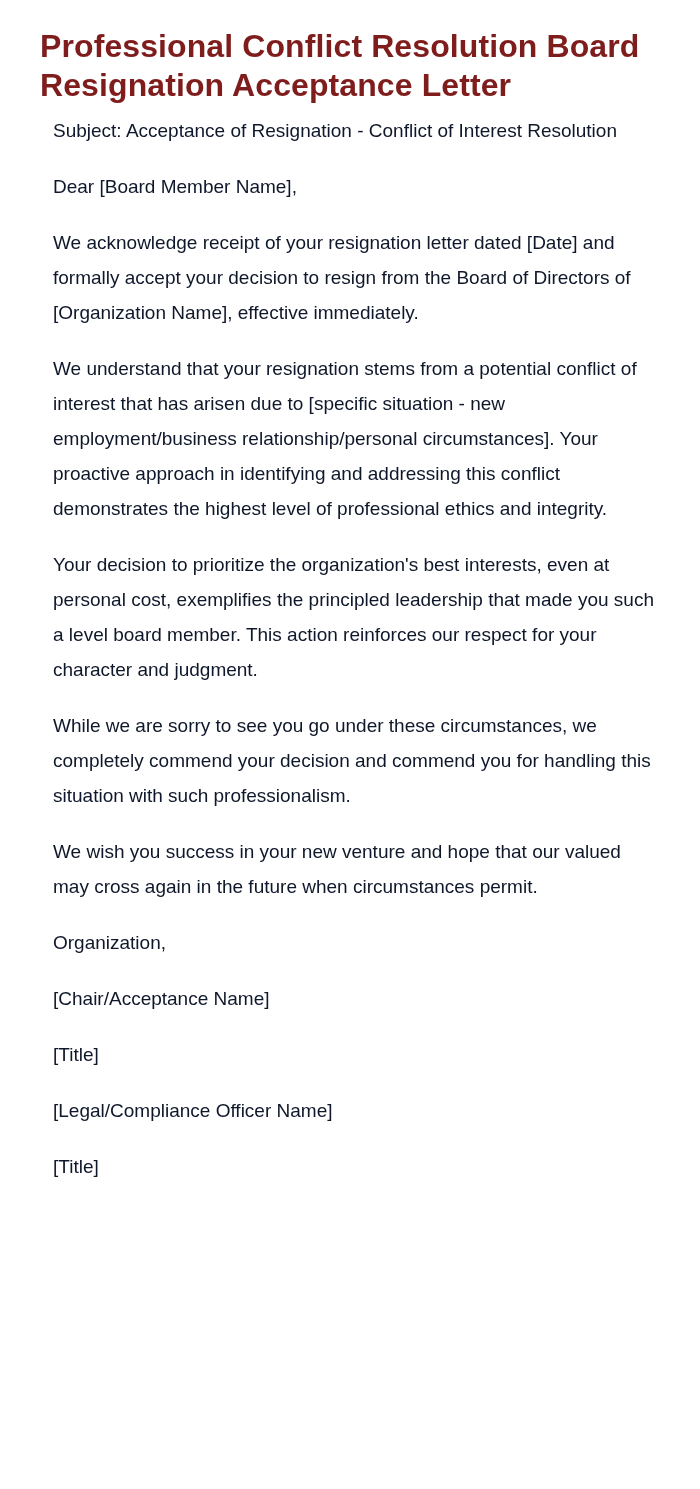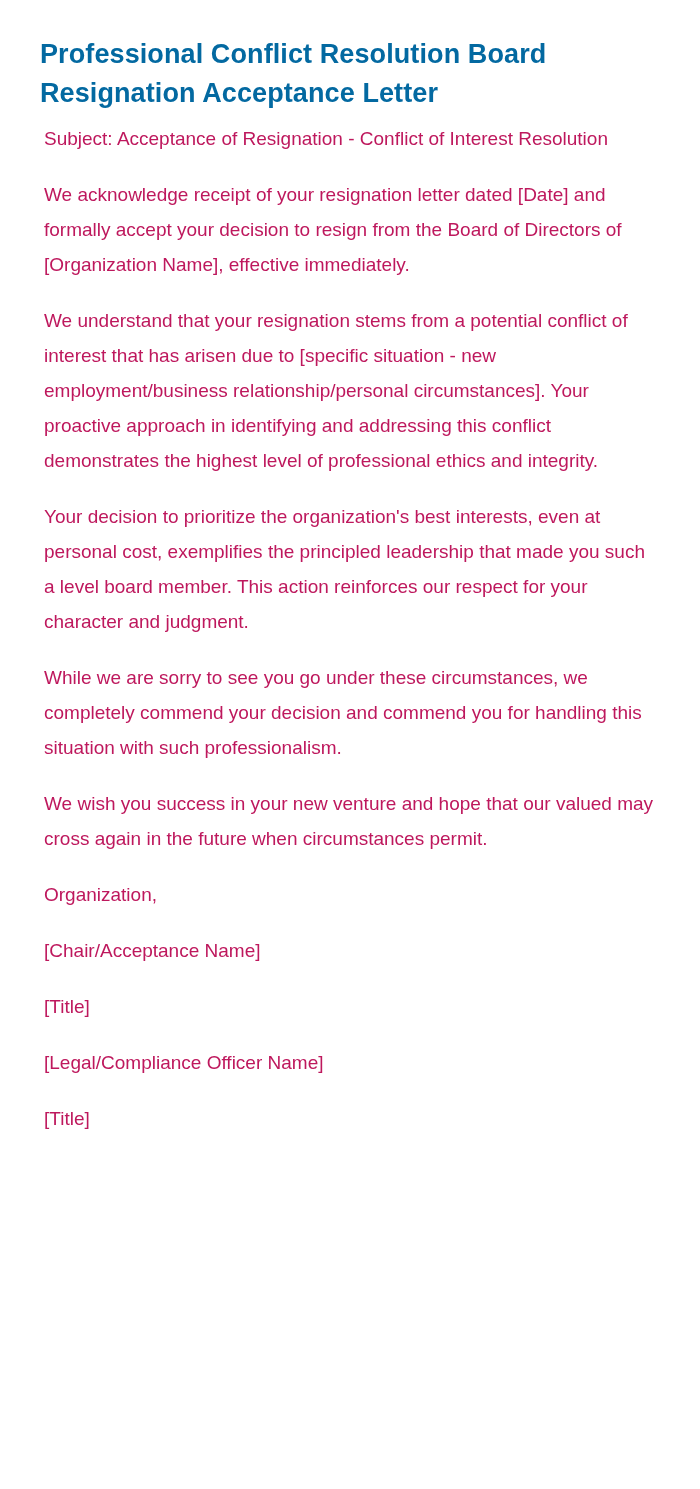--- a/index.html
+++ b/index.html
@@ -13,46 +13,47 @@
   }
   .doc {
     box-sizing: border-box;
     width: 700px;
     min-height: 1489px;
     padding: 27px 40px 39px 40px;
     font-family: "Liberation Sans", "DejaVu Sans", sans-serif;
     background: #ffffff;
   }
   .doc h1 {
-    margin: 8px 0 8px 0;
+    margin: 0 0 8px 0;
     max-width: 620px;
-    font-size: 27px;
+    font-size: 32px;
     line-height: 39px;
     font-weight: 700;
-    color: #0369a1;
+    color: #7f1d1d;
     letter-spacing: 0.1px;
   }
   .doc p {
-    margin: 0 0 21px 4px;
+    margin: 0 0 21px 13px;
     max-width: 620px;
     font-size: 19px;
     line-height: 35px;
     font-weight: 400;
-    color: #be185d;
+    color: #0f172a;
   }
   .doc p:last-child {
     margin-bottom: 0;
   }
 </style>
 </head>
 <body>
 
 <div class="doc">
   <h1>Professional Conflict Resolution Board Resignation Acceptance Letter</h1>
   <p>Subject: Acceptance of Resignation - Conflict of Interest Resolution</p>
+  <p>Dear [Board Member Name],</p>
   <p>We acknowledge receipt of your resignation letter dated [Date] and formally accept your decision to resign from the Board of Directors of [Organization Name], effective immediately.</p>
   <p>We understand that your resignation stems from a potential conflict of interest that has arisen due to [specific situation - new employment/business relationship/personal circumstances]. Your proactive approach in identifying and addressing this conflict demonstrates the highest level of professional ethics and integrity.</p>
   <p>Your decision to prioritize the organization's best interests, even at personal cost, exemplifies the principled leadership that made you such a level board member. This action reinforces our respect for your character and judgment.</p>
   <p>While we are sorry to see you go under these circumstances, we completely commend your decision and commend you for handling this situation with such professionalism.</p>
   <p>We wish you success in your new venture and hope that our valued may cross again in the future when circumstances permit.</p>
   <p>Organization,</p>
   <p>[Chair/Acceptance Name]</p>
   <p>[Title]</p>
   <p>[Legal/Compliance Officer Name]</p>
   <p>[Title]</p>

